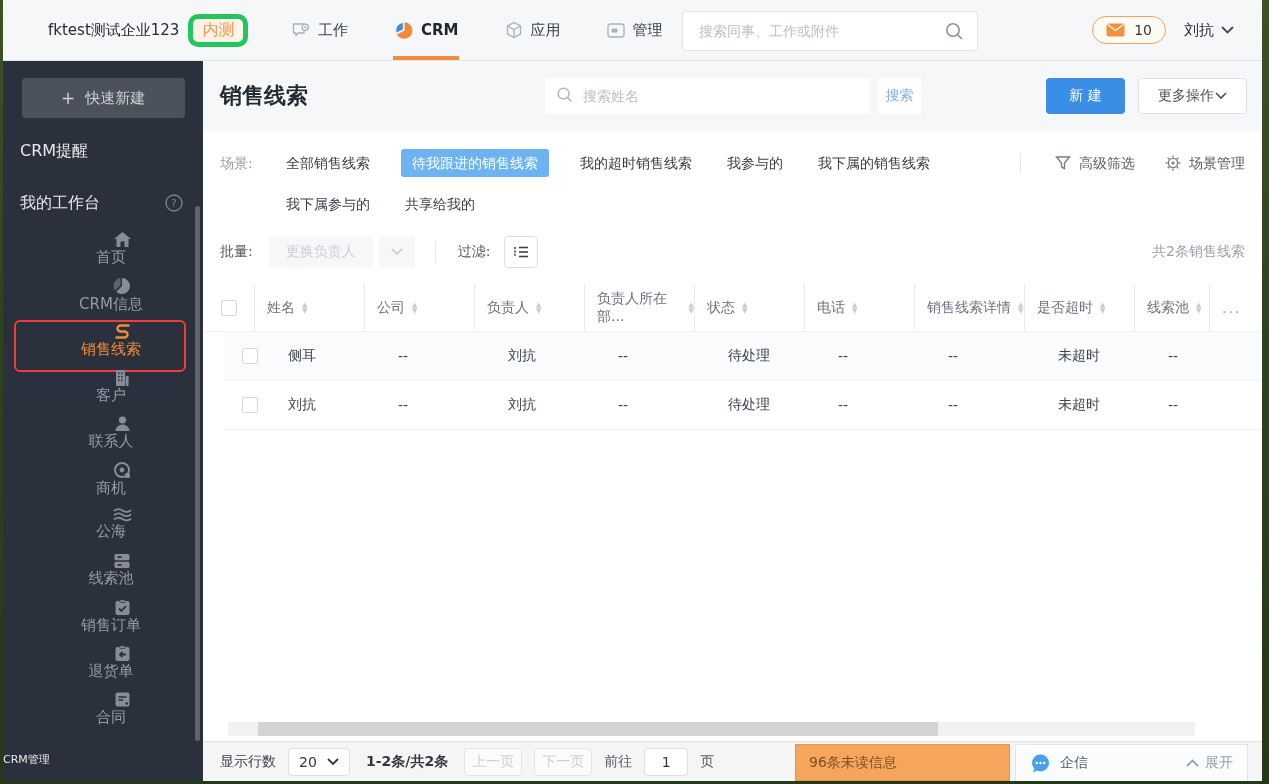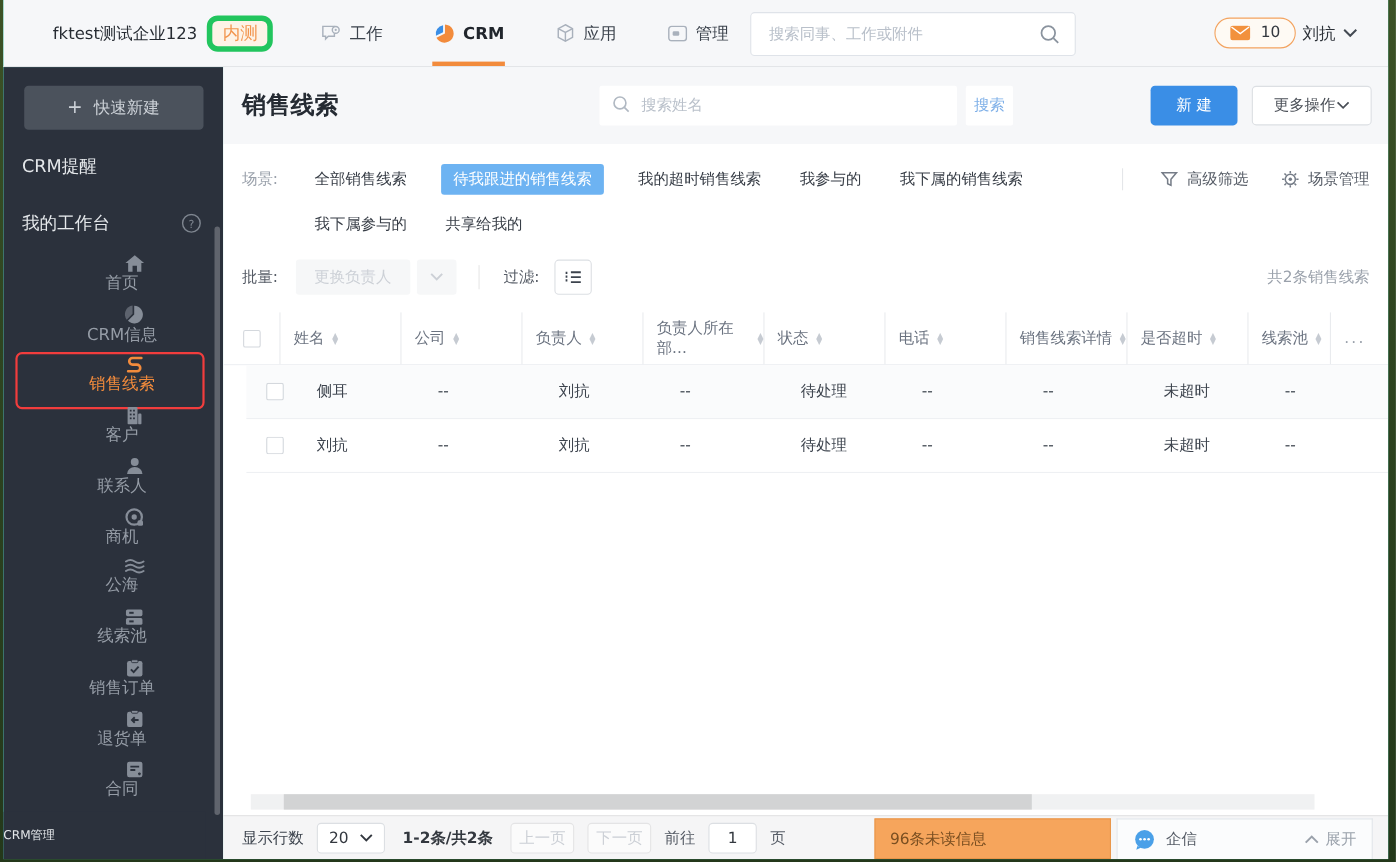--- a/index.html
+++ b/index.html
@@ -2,36 +2,36 @@
 <html><head>
 <meta charset="utf-8">
 <style>
   * { margin:0; padding:0; box-sizing:border-box; }
   html,body { width:1269px; height:784px; overflow:hidden; }
   body {
     font-family:"DejaVu Sans","Liberation Sans",sans-serif;
     background:linear-gradient(180deg,#3d5226 0%,#2e4420 40%,#24381a 100%);
     position:relative; font-size:14px; color:#3c434d;
   }
-  .window { position:absolute; left:3px; top:0; width:1259px; height:781px; background:#5eead4; overflow:hidden; }
+  .window { position:absolute; left:3px; top:0; width:1259px; height:781px; background:#be185d; overflow:hidden; }
 
   
   .topbar { position:relative; height:61px; background:#f6f7f9; border-bottom:1px solid #e3e5e8; }
   .company-wrap { position:absolute; left:45px; top:0; height:60px; display:flex; align-items:center; gap:9px; }
   .company { font-size:15px; color:#272c33; }
   .beta-badge { font-size:16px; color:#f2954e; border:5px solid #22c55e; background:#fdf3e7; border-radius:10px; padding:1px 9px;text-align:right; }
   .topbar-nav { position:absolute; left:289px; top:0; height:60px; display:flex; gap:46px; }
   .nav-item { position:relative; display:flex; align-items:center; gap:8px; font-size:15px; color:#3c434d; cursor:pointer; }
   .nav-item.active { font-weight:bold; color:#21262d; }
   .nav-item.active::after { content:""; position:absolute; left:50%; transform:translateX(-50%); bottom:0; width:66px; height:4px; background:#f28b3c; }
   .topbar-search { position:absolute; left:679px; top:11px; width:296px; height:40px; background:#fff; border:1px solid #dfe3e9; border-radius:4px; }
   .topbar-search input { width:100%; height:100%; border:none; outline:none; background:transparent; padding:0 44px 0 16px; font-size:14px; color:#3c434d; font-family:inherit; }
   .topbar-search input::placeholder { color:#b9c0ca; }
   .topbar-search .mag { position:absolute; right:12px; top:9px; }
-  .topbar-right { position:absolute; right:28px; top:0; height:60px; display:flex; align-items:center; gap:6px; }
+  .topbar-right { position:absolute; right:28px; top:0; height:60px; display:flex; align-items:center; gap:18px; }
   .mail-pill { display:flex; align-items:center; gap:9px; border:1px solid #f3a35f; background:#fefaf4; border-radius:15px; padding:5px 13px; cursor:pointer; }
   .mail-count { font-size:14px; color:#33383f; }
   .user-wrap { display:flex; align-items:center; gap:7px; cursor:pointer; }
   .user-name { font-size:15px; color:#2c3138; }
 
   
   .app-body { display:flex; height:720px; }
 
   
   .sidebar { position:relative; width:200px; background:#2b313c; flex:none; overflow:hidden; }

